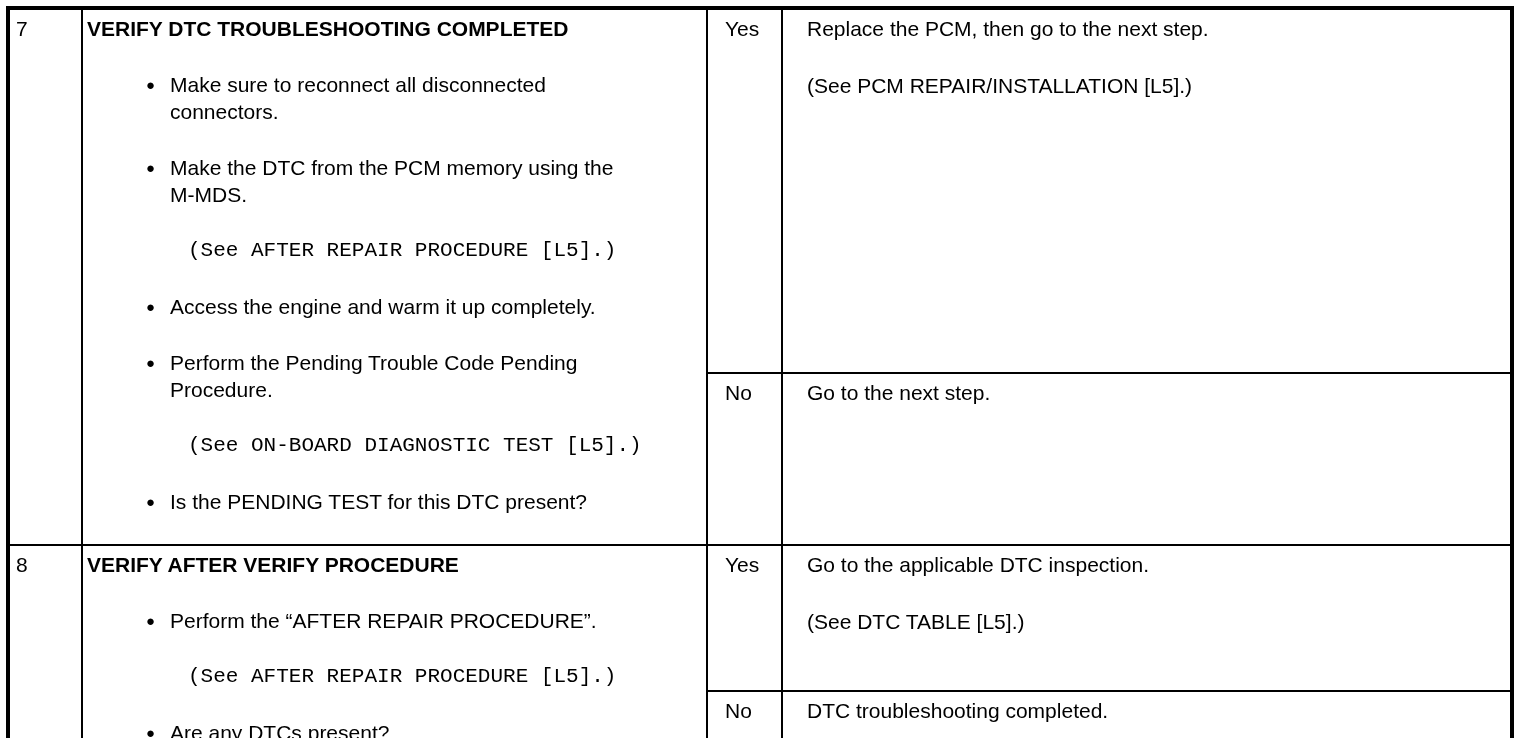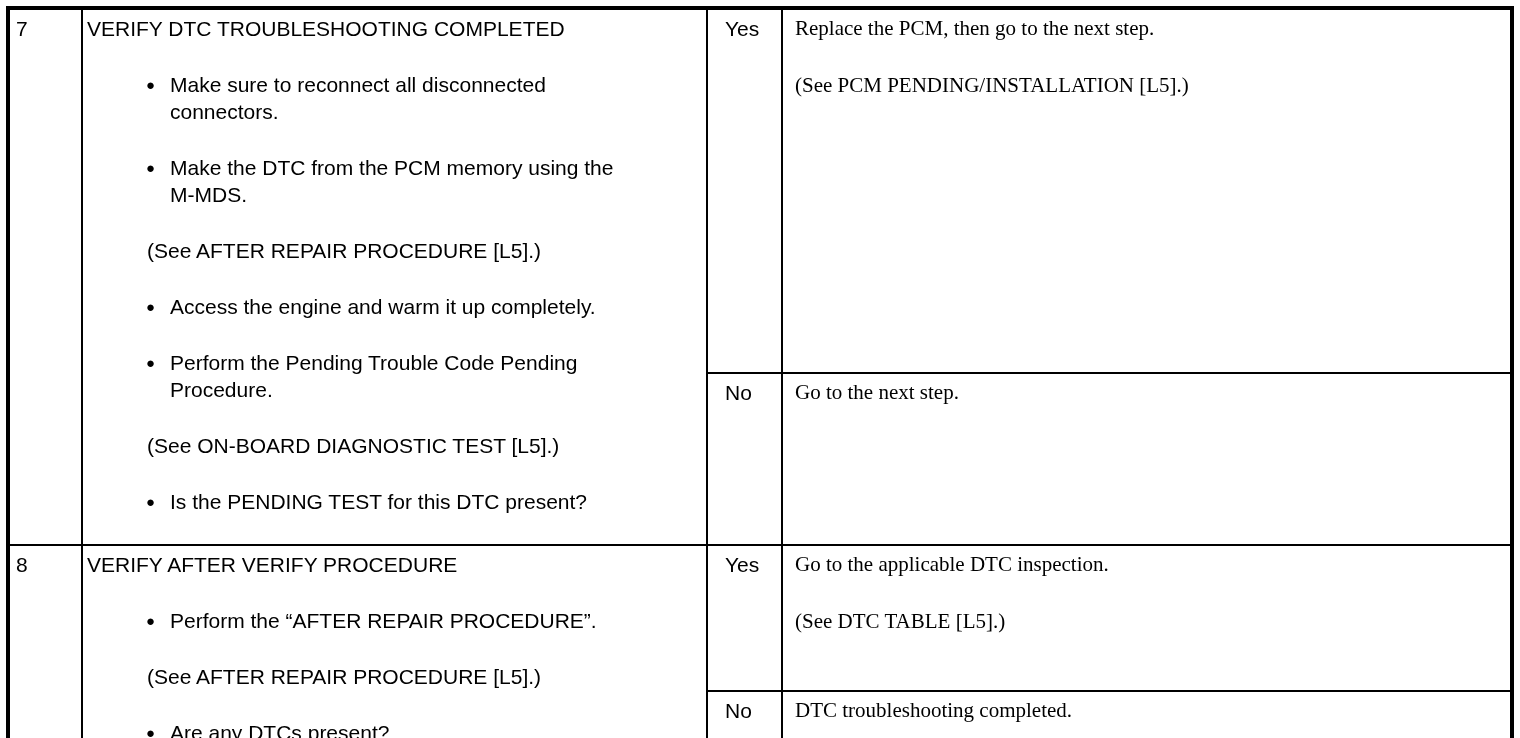--- a/index.html
+++ b/index.html
@@ -43,43 +43,43 @@
   td.step-cell {
     padding: 5px 0 0 6px;
   }
   td.action-cell {
     padding: 5px 8px 0 4px;
   }
   td.answer-cell {
     padding: 5px 12px 0 17px;
   }
   td.result-cell {
-    padding: 5px 10px 0 12px;
-    font-family: Liberation Serif, serif;
+    padding: 5px 10px 0 24px;
   }
   .action-title {
-    font-weight: normal;
+    font-weight: bold;
     margin: 0 0 29px 0;
   }
   .item {
     display: flex;
     margin: 0 0 29px 59px;
   }
   .item .marker {
     flex: 0 0 24px;
     width: 24px;
     font-size: 15px;
     line-height: 27px;
   }
   .item .item-text {
     max-width: 470px;
   }
   .note {
-    margin: 0 0 29px 60px;
+    margin: 0 0 29px 101px;
     max-width: 470px;
+    font-family: Liberation Mono, monospace;
   }
   .result-line {
     margin: 0 0 30px 0;
   }
   .last {
     margin-bottom: 0;
   }
   
   .h-r1 td { height: 357px; }
   .h-r2 td { height: 165px; }
@@ -132,21 +132,21 @@
         <div class="item last">
           <span class="marker">●</span>
           <span class="item-text">Is the PENDING TEST for this DTC present?</span>
         </div>
       </td>
 
       <td class="answer-cell">Yes</td>
 
       <td class="result-cell">
         <div class="result-line">Replace the PCM, then go to the next step.</div>
-        <div class="result-line last">(See PCM PENDING/INSTALLATION [L5].)</div>
+        <div class="result-line last">(See PCM REPAIR/INSTALLATION [L5].)</div>
       </td>
     </tr>
 
     <tr class="h-r2">
       <td class="answer-cell">No</td>
       <td class="result-cell">
         <div class="result-line last">Go to the next step.</div>
       </td>
     </tr>
 

